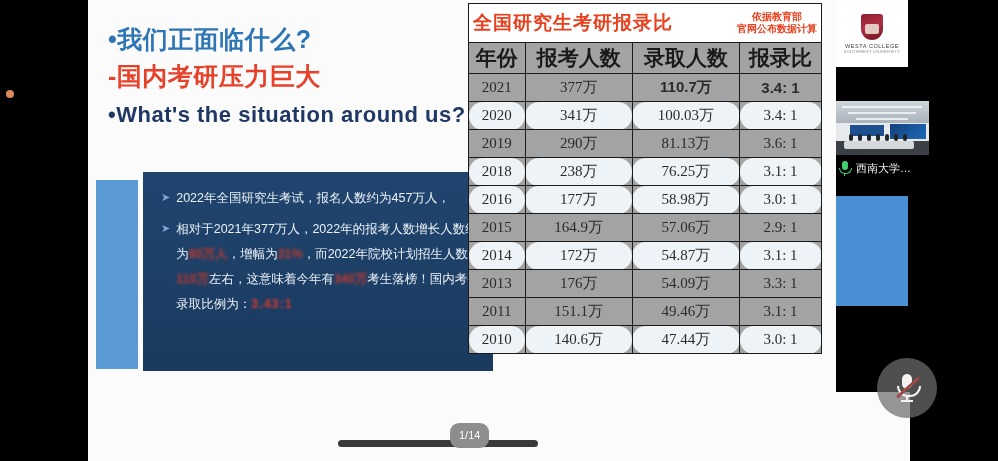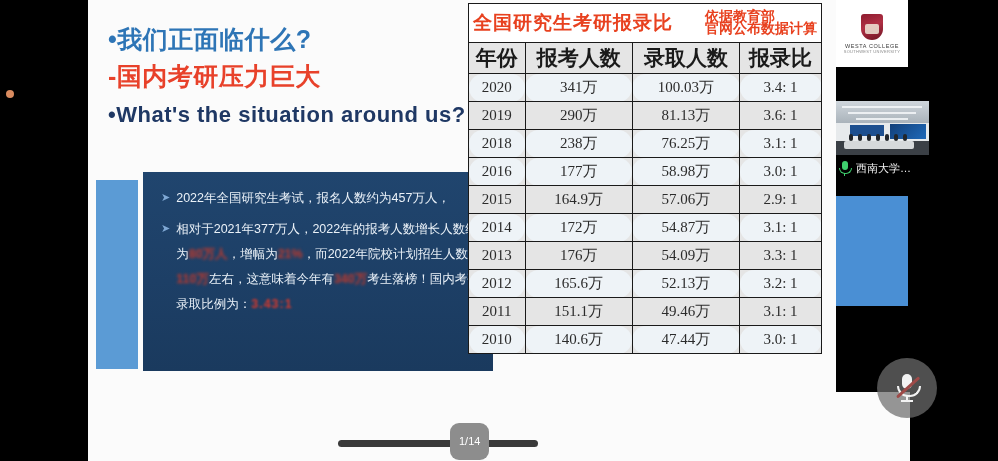--- a/index.html
+++ b/index.html
@@ -29,38 +29,38 @@
   .bullets{position:absolute;left:18px;top:14px;right:6px;color:#eaf1f8;
            font-size:12.5px;line-height:25px;}
   .bullet-row{display:flex;align-items:flex-start;margin-bottom:6px;}
   .arrow{color:#7fa8d4;font-size:11px;margin-right:6px;line-height:22px;flex:0 0 auto;}
   .btxt{flex:1 1 auto;}
   .blur-red{color:#c0392b;filter:blur(1.4px);font-weight:bold;}
   .blur-red2{color:#d9392b;filter:blur(1.2px);font-weight:bold;letter-spacing:1px;}
 
   
   .tbl-wrap{position:absolute;left:380px;top:3px;width:354px;}
-  table.ratio{border-collapse:collapse;width:354px;background:#e5e5e5;
+  table.ratio{border-collapse:collapse;width:354px;background:#a3a3a3;
               font-family:"Liberation Serif","DejaVu Serif",serif;}
   table.ratio td,table.ratio th{border:1.6px solid #1a1a1a;text-align:center;
        padding:1px 2px;font-size:15px;color:#2b2b2b;height:25px;}
   .ttl-cell{background:#fff;padding:3px 4px !important;height:32px !important;}
   .ttl-flex{display:flex;align-items:center;justify-content:space-between;}
   .ttl-main{color:#e8411f;font-weight:bold;font-size:19px;letter-spacing:1px;
             font-family:"Liberation Sans",sans-serif;}
-  .ttl-sub{color:#e8411f;font-weight:bold;font-size:14px;line-height:12px;
-           text-align:left;font-family:Liberation Mono, monospace;}
+  .ttl-sub{color:#e8411f;font-weight:bold;font-size:10px;line-height:12px;
+           text-align:center;font-family:Liberation Sans, sans-serif;}
   table.ratio th{font-size:21px;font-weight:bold;color:#1a1a1a;height:28px;}
   tr.alt td{background:#eef3f7;border-radius:14px;}
   td.hl{color:#e8411f;font-weight:bold;font-family:"Liberation Sans",sans-serif;}
 
   
   .hscroll{position:absolute;left:250px;top:440px;width:200px;height:7px;
            border-radius:4px;background:#3a3a3a;}
-  .pagepill{position:absolute;left:362px;top:423px;padding:12px 9px;border-radius:9px;
+  .pagepill{position:absolute;left:362px;top:423px;padding:6px 9px;border-radius:9px;
             background:#8d8d8d;color:#fff;font-size:11px;line-height:13px;}
 
   
   .vpanel{position:absolute;left:836px;top:0;width:162px;height:392px;background:#000;}
   .logo-card{position:absolute;left:0;top:0;width:72px;height:67px;background:#fff;
              display:flex;flex-direction:column;align-items:center;justify-content:center;}
   .crest{width:22px;height:26px;background:linear-gradient(160deg,#8d1b2e 0%,#b03045 45%,#6f1322 100%);
          border-radius:3px 3px 11px 11px;position:relative;}
   .crest:after{content:"";position:absolute;left:4px;top:10px;width:14px;height:10px;
          background:#f0e6d8;border-radius:2px;opacity:.85;}
@@ -156,20 +156,26 @@
             </td>
           </tr>
           <tr>
             <th>年份</th>
             <th>报考人数</th>
             <th>录取人数</th>
             <th>报录比</th>
           </tr>
         </tbody>
         <tbody id="rows-body">
+            <tr>
+              <td>2021</td>
+              <td>377万</td>
+              <td class="hl">110.7万</td>
+              <td class="hl">3.4: 1</td>
+            </tr>
             <tr class="alt">
               <td>2020</td>
               <td>341万</td>
               <td>100.03万</td>
               <td>3.4: 1</td>
             </tr>
             <tr>
               <td>2019</td>
               <td>290万</td>
               <td>81.13万</td>
@@ -197,26 +203,20 @@
               <td>2014</td>
               <td>172万</td>
               <td>54.87万</td>
               <td>3.1: 1</td>
             </tr>
             <tr>
               <td>2013</td>
               <td>176万</td>
               <td>54.09万</td>
               <td>3.3: 1</td>
-            </tr>
-            <tr class="alt">
-              <td>2012</td>
-              <td>165.6万</td>
-              <td>52.13万</td>
-              <td>3.2: 1</td>
             </tr>
             <tr>
               <td>2011</td>
               <td>151.1万</td>
               <td>49.46万</td>
               <td>3.1: 1</td>
             </tr>
             <tr class="alt">
               <td>2010</td>
               <td>140.6万</td>

